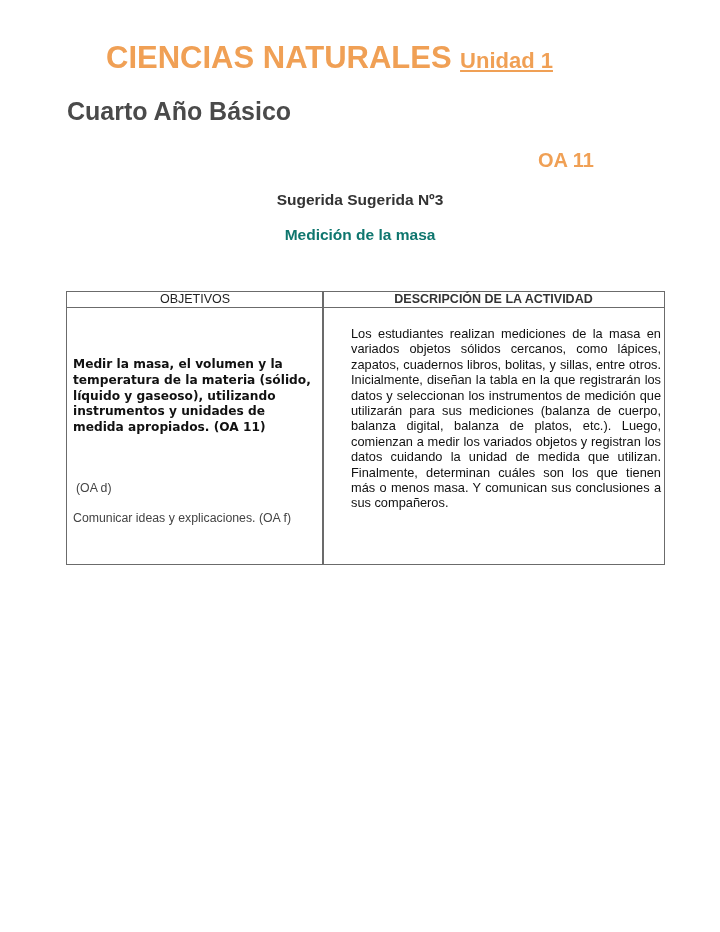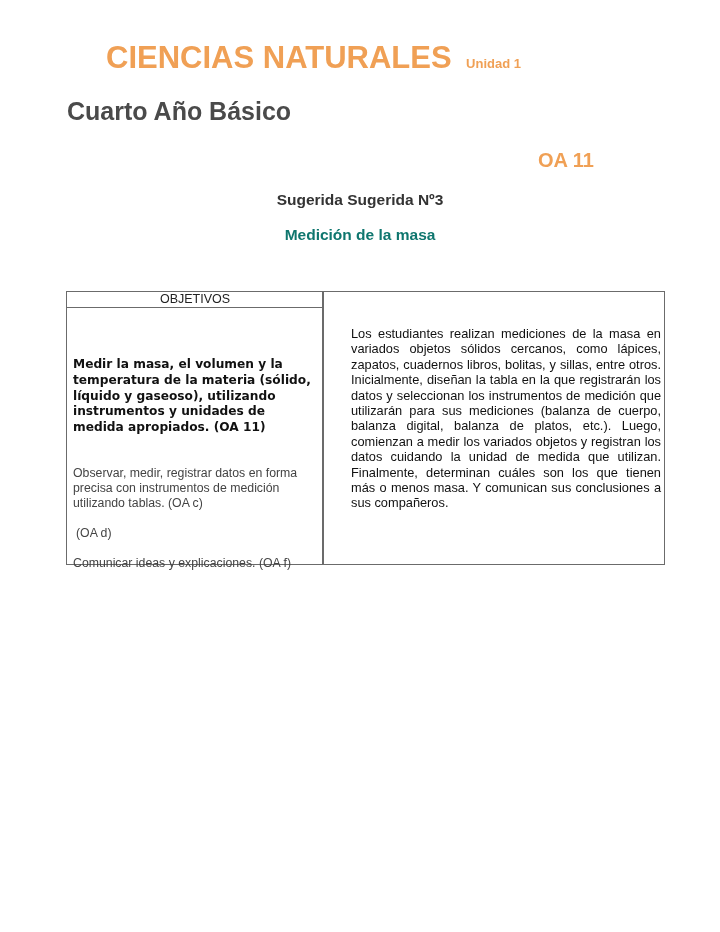--- a/index.html
+++ b/index.html
@@ -1,19 +1,19 @@
 <!DOCTYPE html>
 <html><head>
 <meta charset="utf-8">
 <style>
   html, body { margin: 0; padding: 0; background: #ffffff; }
   body { width: 720px; height: 932px; position: relative; overflow: hidden; font-family: "Liberation Sans", sans-serif; }
   .title { position: absolute; left: 67px; top: 40px; color: #f0a055; font-weight: bold; white-space: nowrap; }
   .title .main { font-size: 31px; letter-spacing: 0px; margin-left: 39px; }
-  .title .unit { font-size: 13px; margin-left: 10px; }
+  .title .unit { font-size: 22px; margin-left: 4px; text-decoration: underline; }
   .grade { position: absolute; left: 67px; top: 97px; color: #4a4a4a; font-weight: bold; font-size: 25px; }
   .oa { position: absolute; left: 538px; top: 101px; color: #f0a055; font-weight: bold; font-size: 20px; margin-top: 48px; }
   .act-title { position: absolute; left: 0; width: 720px; top: 191px; text-align: center; color: #333; font-weight: bold; font-size: 15.5px; }
   .act-sub { position: absolute; left: 0; width: 720px; top: 226px; text-align: center; color: #0f766e; font-weight: bold; font-size: 15.5px; }
   .table { position: absolute; left: 66px; top: 291px; width: 599px; height: 274px; border: 1.5px solid #6b6b6b; box-sizing: border-box; }
   .hdr { position: absolute; top: 0; height: 16px; border-bottom: 1.5px solid #6b6b6b; box-sizing: border-box; text-align: center; font-size: 12.5px; line-height: 15px; color: #222; }
   .hdr.left { left: 0; width: 256px; }
   .hdr.right { left: 256px; right: 0; font-weight: bold; color: #333; }
   .divider { position: absolute; left: 255px; top: 0; bottom: 0; width: 1.5px; background: #6b6b6b; }
   .col-left { position: absolute; left: 6px; top: 17px; width: 245px; margin-top: 48px; }
@@ -29,26 +29,26 @@
   <span class="unit">Unidad 1</span>
 </div>
 <div class="grade">Cuarto Año Básico</div>
 <div class="oa">OA 11</div>
 
 <div class="act-title">Sugerida Sugerida Nº3</div>
 <div class="act-sub">Medición de la masa</div>
 
 <div class="table">
   <div class="hdr left">OBJETIVOS</div>
+  <div class="hdr right">DESCRIPCIÓN DE LA ACTIVIDAD</div>
   <div class="divider"></div>
 
   <div class="col-left">
     <div class="bold-obj">Medir la masa, el volumen y la temperatura de la materia (sólido, líquido y gaseoso), utilizando instrumentos y unidades de medida apropiados. (OA 11)</div>
     <div style="height:30px"></div>
-    <div class="obj">Observar, medir, registrar datos en forma precisa con instrumentos de medición utilizando tablas. (OA c)</div>
     <div style="height:15px"></div>
     <div class="obj" style="padding-left:3px">(OA d)</div>
     <div style="height:15px"></div>
     <div class="obj">Comunicar ideas y explicaciones. (OA f)</div>
   </div>
 
   <div class="col-right">Los estudiantes realizan mediciones de la masa en variados objetos sólidos cercanos, como lápices, zapatos, cuadernos libros, bolitas, y sillas, entre otros. Inicialmente, diseñan la tabla en la que registrarán los datos y seleccionan los instrumentos de medición que utilizarán para sus mediciones (balanza de cuerpo, balanza digital, balanza de platos, etc.). Luego, comienzan a medir los variados objetos y registran los datos cuidando la unidad de medida que utilizan. Finalmente, determinan cuáles son los que tienen más o menos masa. Y comunican sus conclusiones a sus compañeros.</div>
 </div>
 
 </body></html>

